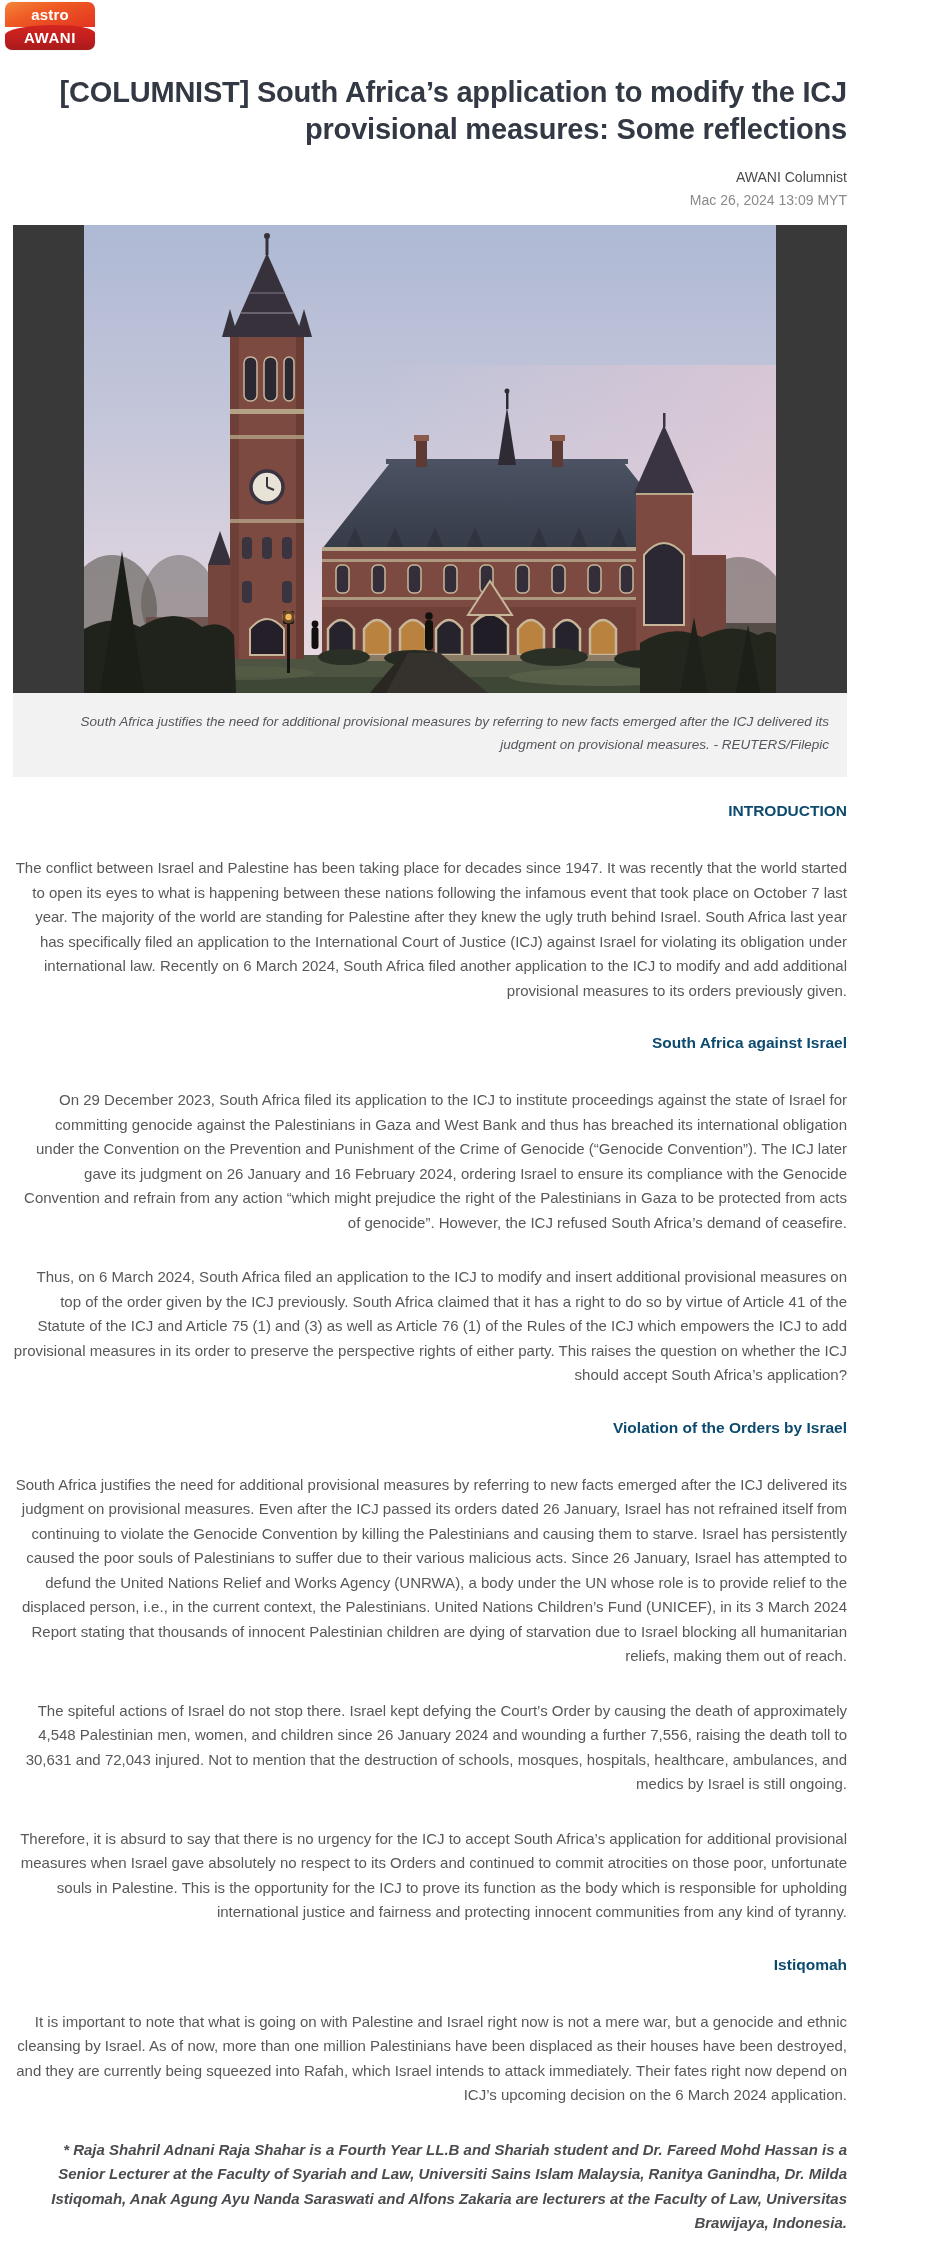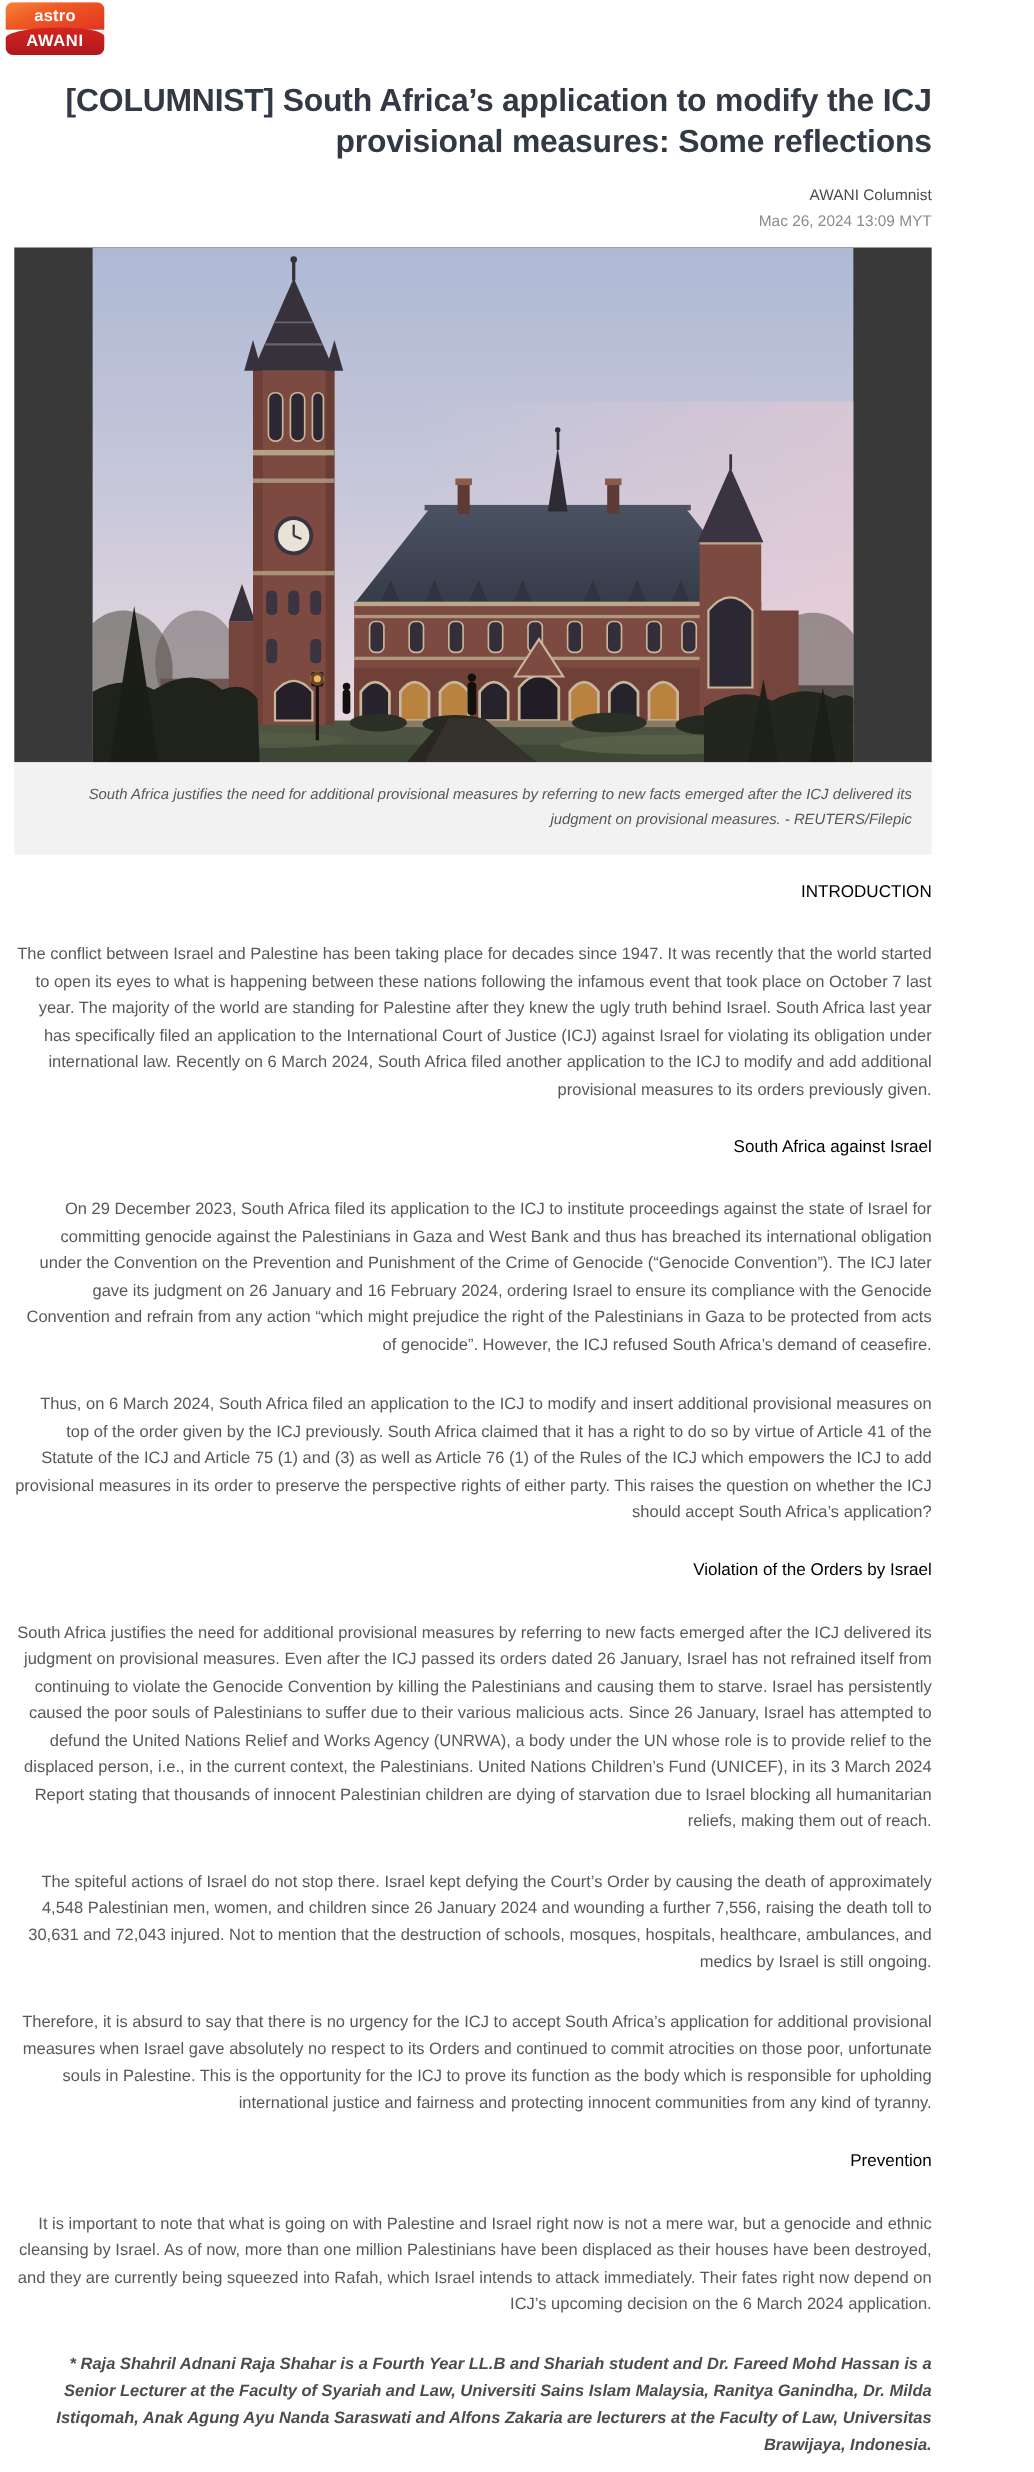--- a/index.html
+++ b/index.html
@@ -68,22 +68,22 @@
     font-size: 13.5px;
     font-style: italic;
     line-height: 23px;
     color: #55565c;
   }
 
   
   .body-text { margin-top: 0; }
   .body-text h3 {
     font-size: 15.5px;
-    font-weight: 400;
-    color: #000000;
+    font-weight: 700;
+    color: #0c4a6e;
     line-height: 19px;
     margin: 24px 0 36px 0;
   }
   .body-text p {
     font-size: 15px;
     line-height: 24.5px;
     color: #58585b;
     margin: 16px 0 30px 0;
   }
   .body-text p.footnote {
@@ -278,19 +278,19 @@
     <div class="body-text" id="article-body">
         <h3>INTRODUCTION</h3>
         <p>The conflict between Israel and Palestine has been taking place for decades since 1947. It was recently that the world started to open its eyes to what is happening between these nations following the infamous event that took place on October 7 last year. The majority of the world are standing for Palestine after they knew the ugly truth behind Israel. South Africa last year has specifically filed an application to the International Court of Justice (ICJ) against Israel for violating its obligation under international law. Recently on 6 March 2024, South Africa filed another application to the ICJ to modify and add additional provisional measures to its orders previously given.</p>
         <h3>South Africa against Israel</h3>
         <p>On 29 December 2023, South Africa filed its application to the ICJ to institute proceedings against the state of Israel for committing genocide against the Palestinians in Gaza and West Bank and thus has breached its international obligation under the Convention on the Prevention and Punishment of the Crime of Genocide (“Genocide Convention”). The ICJ later gave its judgment on 26 January and 16 February 2024, ordering Israel to ensure its compliance with the Genocide Convention and refrain from any action “which might prejudice the right of the Palestinians in Gaza to be protected from acts of genocide”. However, the ICJ refused South Africa’s demand of ceasefire.</p>
         <p>Thus, on 6 March 2024, South Africa filed an application to the ICJ to modify and insert additional provisional measures on top of the order given by the ICJ previously. South Africa claimed that it has a right to do so by virtue of Article 41 of the Statute of the ICJ and Article 75 (1) and (3) as well as Article 76 (1) of the Rules of the ICJ which empowers the ICJ to add provisional measures in its order to preserve the perspective rights of either party. This raises the question on whether the ICJ should accept South Africa’s application?</p>
         <h3>Violation of the Orders by Israel</h3>
         <p>South Africa justifies the need for additional provisional measures by referring to new facts emerged after the ICJ delivered its judgment on provisional measures. Even after the ICJ passed its orders dated 26 January, Israel has not refrained itself from continuing to violate the Genocide Convention by killing the Palestinians and causing them to starve. Israel has persistently caused the poor souls of Palestinians to suffer due to their various malicious acts. Since 26 January, Israel has attempted to defund the United Nations Relief and Works Agency (UNRWA), a body under the UN whose role is to provide relief to the displaced person, i.e., in the current context, the Palestinians. United Nations Children’s Fund (UNICEF), in its 3 March 2024 Report stating that thousands of innocent Palestinian children are dying of starvation due to Israel blocking all humanitarian reliefs, making them out of reach.</p>
         <p>The spiteful actions of Israel do not stop there. Israel kept defying the Court’s Order by causing the death of approximately 4,548 Palestinian men, women, and children since 26 January 2024 and wounding a further 7,556, raising the death toll to 30,631 and 72,043 injured. Not to mention that the destruction of schools, mosques, hospitals, healthcare, ambulances, and medics by Israel is still ongoing.</p>
         <p>Therefore, it is absurd to say that there is no urgency for the ICJ to accept South Africa’s application for additional provisional measures when Israel gave absolutely no respect to its Orders and continued to commit atrocities on those poor, unfortunate souls in Palestine. This is the opportunity for the ICJ to prove its function as the body which is responsible for upholding international justice and fairness and protecting innocent communities from any kind of tyranny.</p>
-        <h3>Prevention</h3>
+        <h3>Istiqomah</h3>
         <p>It is important to note that what is going on with Palestine and Israel right now is not a mere war, but a genocide and ethnic cleansing by Israel. As of now, more than one million Palestinians have been displaced as their houses have been destroyed, and they are currently being squeezed into Rafah, which Israel intends to attack immediately. Their fates right now depend on ICJ’s upcoming decision on the 6 March 2024 application.</p>
         <p class="footnote">* Raja Shahril Adnani Raja Shahar is a Fourth Year LL.B and Shariah student and Dr. Fareed Mohd Hassan is a Senior Lecturer at the Faculty of Syariah and Law, Universiti Sains Islam Malaysia, Ranitya Ganindha, Dr. Milda Istiqomah, Anak Agung Ayu Nanda Saraswati and Alfons Zakaria are lecturers at the Faculty of Law, Universitas Brawijaya, Indonesia.</p>
       </div>
 
   </main>
 </div>
 
 </body></html>

